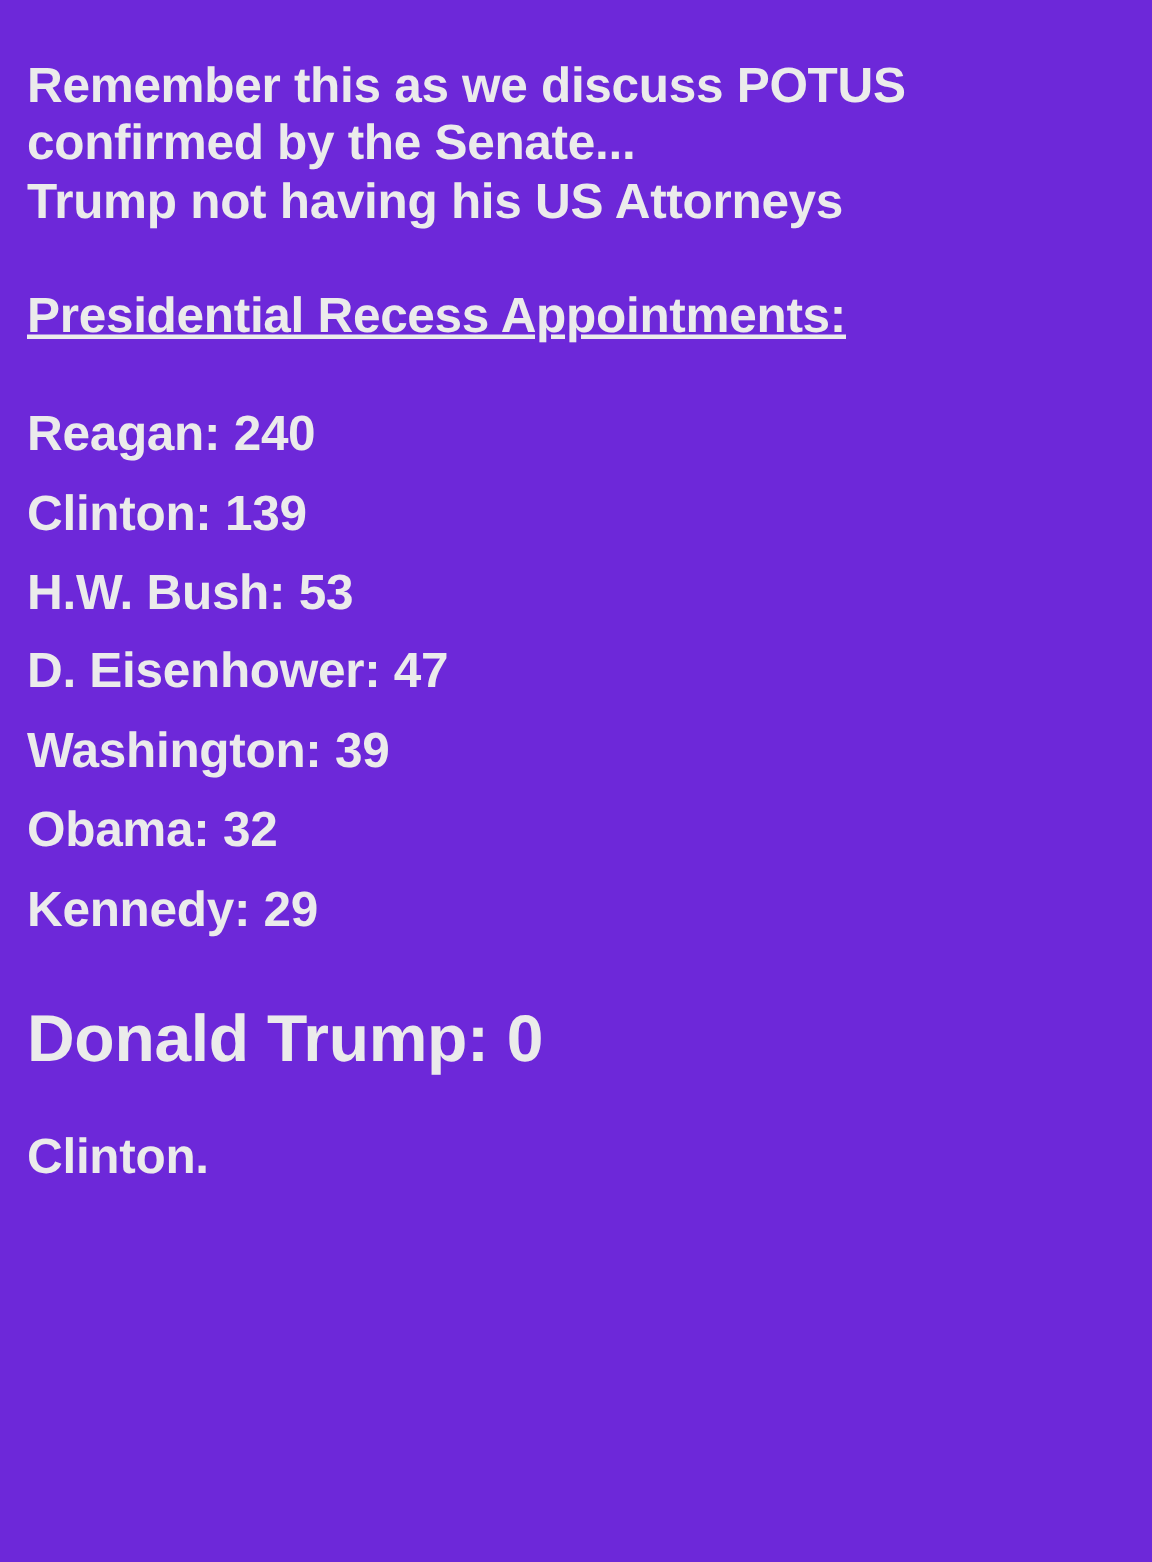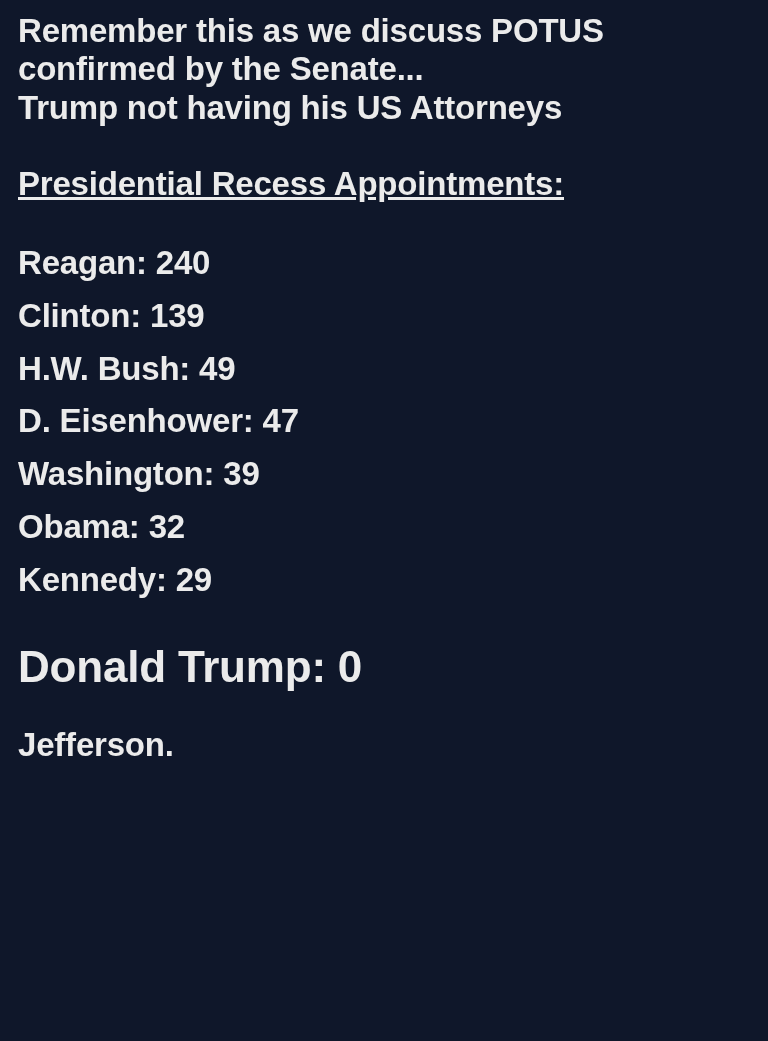--- a/index.html
+++ b/index.html
@@ -9,23 +9,23 @@
   }
   body {
     width: 768px;
     height: 1041px;
     overflow: hidden;
     font-family: "Liberation Sans", sans-serif;
   }
   .page {
     width: 768px;
     height: 1041px;
-    background: #0f172a;
+    background: #6d28d9;
     box-sizing: border-box;
-    padding: 12px 18px 0 18px;
+    padding: 38px 18px 0 18px;
     color: #e8e8e8;
   }
   .intro {
     font-size: 33px;
     line-height: 1.16;
     font-weight: 700;
     letter-spacing: -0.2px;
     color: #ebebeb;
     margin: 0;
   }
@@ -87,28 +87,28 @@
 
   <div class="spacer-lg"></div>
 
   <div class="heading">Presidential Recess Appointments:</div>
 
   <div class="spacer-md"></div>
 
   <ul class="list">
     <li>Reagan: 240</li>
     <li>Clinton: 139</li>
-    <li>H.W. Bush: 49</li>
+    <li>H.W. Bush: 53</li>
     <li>D. Eisenhower: 47</li>
     <li>Washington: 39</li>
     <li>Obama: 32</li>
     <li>Kennedy: 29</li>
   </ul>
 
   <div class="spacer-md"></div>
 
   <div class="trump-line">Donald Trump: 0</div>
 
   <div class="spacer-md"></div>
 
-  <div class="closing">Jefferson.</div>
+  <div class="closing">Clinton.</div>
 
 </div>
 
 </body></html>

